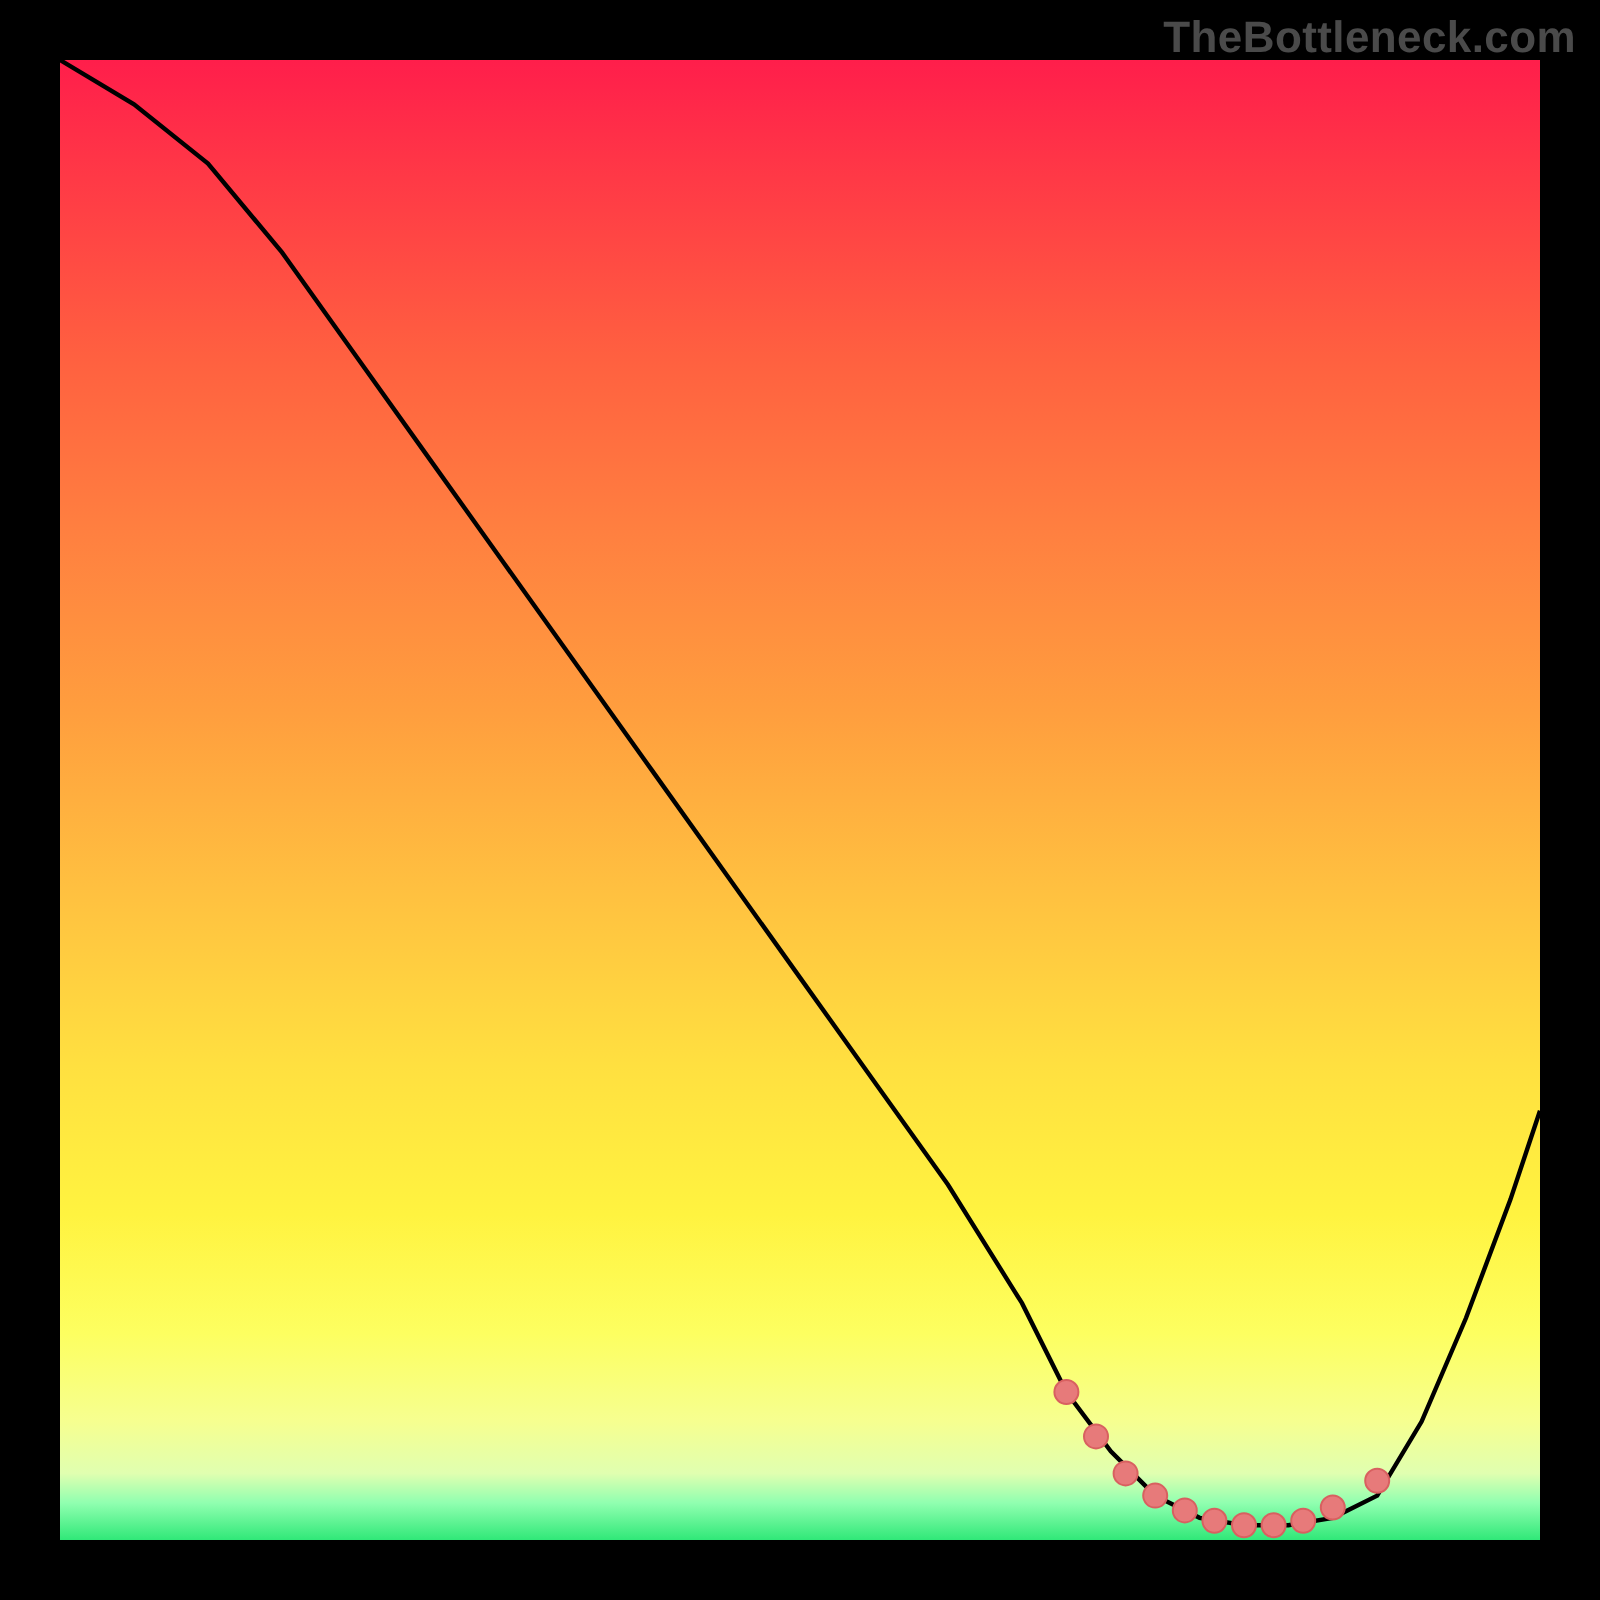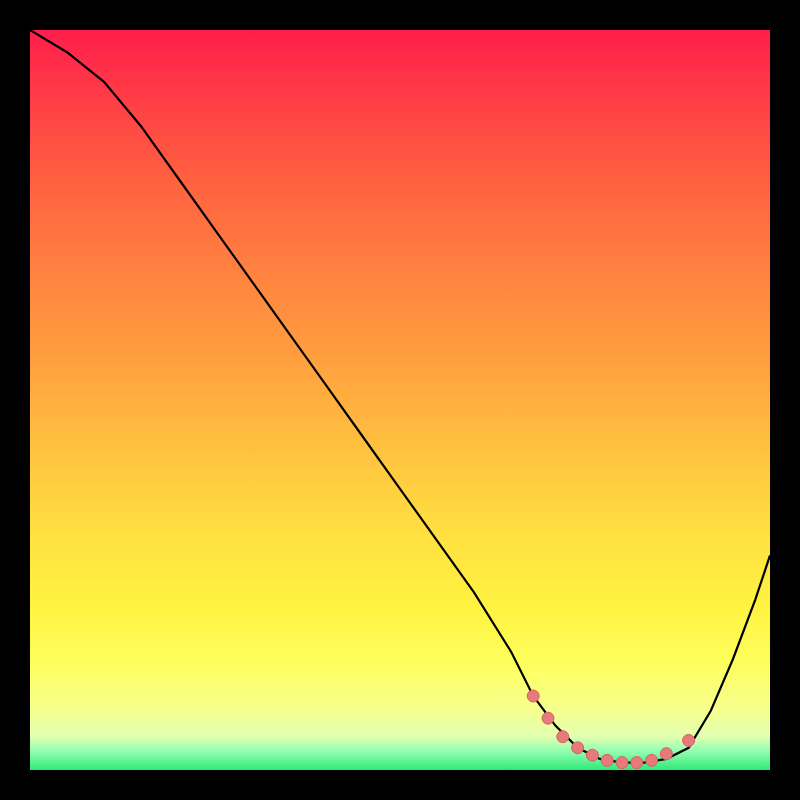--- a/index.html
+++ b/index.html
@@ -72,13 +72,14 @@
           <circle cx="562.40" cy="725.20" r="6" fill="#e77a7a" stroke="#d86060" stroke-width="1"></circle>
           <circle cx="577.20" cy="730.38" r="6" fill="#e77a7a" stroke="#d86060" stroke-width="1"></circle>
           <circle cx="592.00" cy="732.60" r="6" fill="#e77a7a" stroke="#d86060" stroke-width="1"></circle>
           <circle cx="606.80" cy="732.60" r="6" fill="#e77a7a" stroke="#d86060" stroke-width="1"></circle>
           <circle cx="621.60" cy="730.38" r="6" fill="#e77a7a" stroke="#d86060" stroke-width="1"></circle>
           <circle cx="636.40" cy="723.72" r="6" fill="#e77a7a" stroke="#d86060" stroke-width="1"></circle>
           <circle cx="658.60" cy="710.40" r="6" fill="#e77a7a" stroke="#d86060" stroke-width="1"></circle>
         </g>
     </svg>
   </div>
+  <div class="watermark">TheBottleneck.com</div>
 </div>
 
 </body></html>

